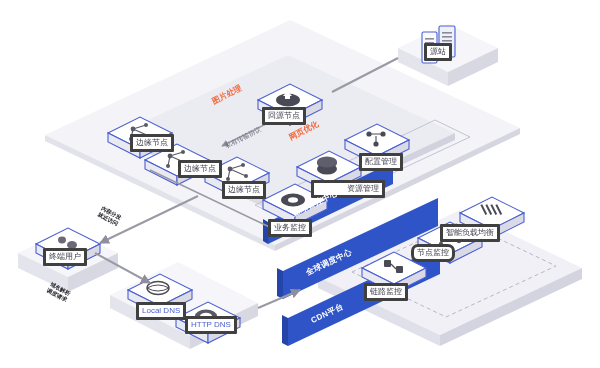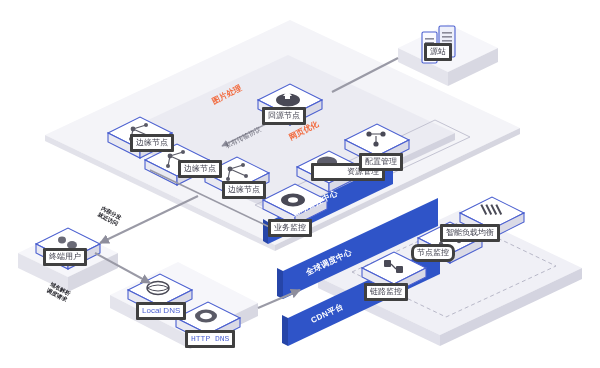--- a/index.html
+++ b/index.html
@@ -271,30 +271,30 @@
 <div class="lbl" style="left:130px;top:93px;">边缘节点</div>
 <div class="lbl" style="left:178px;top:119px;">边缘节点</div>
 <div class="lbl" style="left:222px;top:140px;">边缘节点</div>
 <div class="lbl" style="left:262px;top:66px;">回源节点</div>
 
 <div class="orange" style="left:210px;top:97px;transform:rotate(-27deg);transform-origin:left top;">图片处理</div>
 <div class="orange" style="left:287px;top:133px;transform:rotate(-27deg);transform-origin:left top;">网页优化</div>
 <div class="arrlbl" style="left:224px;top:143px;transform:rotate(-27deg);transform-origin:left top;">私有传输协议</div>
 
 <div class="lbl" style="left:268px;top:178px;">业务监控</div>
-<div class="lbl" style="left:311px;top:122px;padding-left:33px;">资源管理</div>
+<div class="lbl" style="left:311px;top:139px;padding-left:33px;">资源管理</div>
 <div class="lbl" style="left:359px;top:112px;font-family:Liberation Mono, monospace;">配置管理</div>
 
 <div class="lbl" style="left:364px;top:242px;">链路监控</div>
 <div class="lbl" style="left:411px;top:203px;border-radius:7px;">节点监控</div>
 <div class="lbl" style="left:440px;top:183px;">智能负载均衡</div>
 
 <div class="lbl" style="left:43px;top:207px;">终端用户</div>
 <div class="lbl en" style="left:136px;top:261px;">Local DNS</div>
-<div class="lbl en" style="left:185px;top:289px;font-family:Liberation Mono, monospace;">HTTP DNS</div>
+<div class="lbl en" style="left:185px;top:275px;">HTTP DNS</div>
 
 <div class="banner" style="left:290px;top:209px;transform:rotate(-25.5deg);transform-origin:left top;">全球管控中心</div>
 <div class="banner" style="left:304px;top:268px;transform:rotate(-25.5deg);transform-origin:left top;">全球调度中心</div>
 <div class="banner" style="left:309px;top:316px;transform:rotate(-25.5deg);transform-origin:left top;">CDN平台</div>
 
 <div class="tinylbl" style="left:103px;top:205px;transform:rotate(28deg);transform-origin:left top;">
   <span><div>内容分发</div><div>就近访问</div></span>
 </div>
 <div class="tinylbl" style="left:52px;top:281px;transform:rotate(28deg);transform-origin:left top;">
   <span><div>域名解析</div><div>调度请求</div></span>

